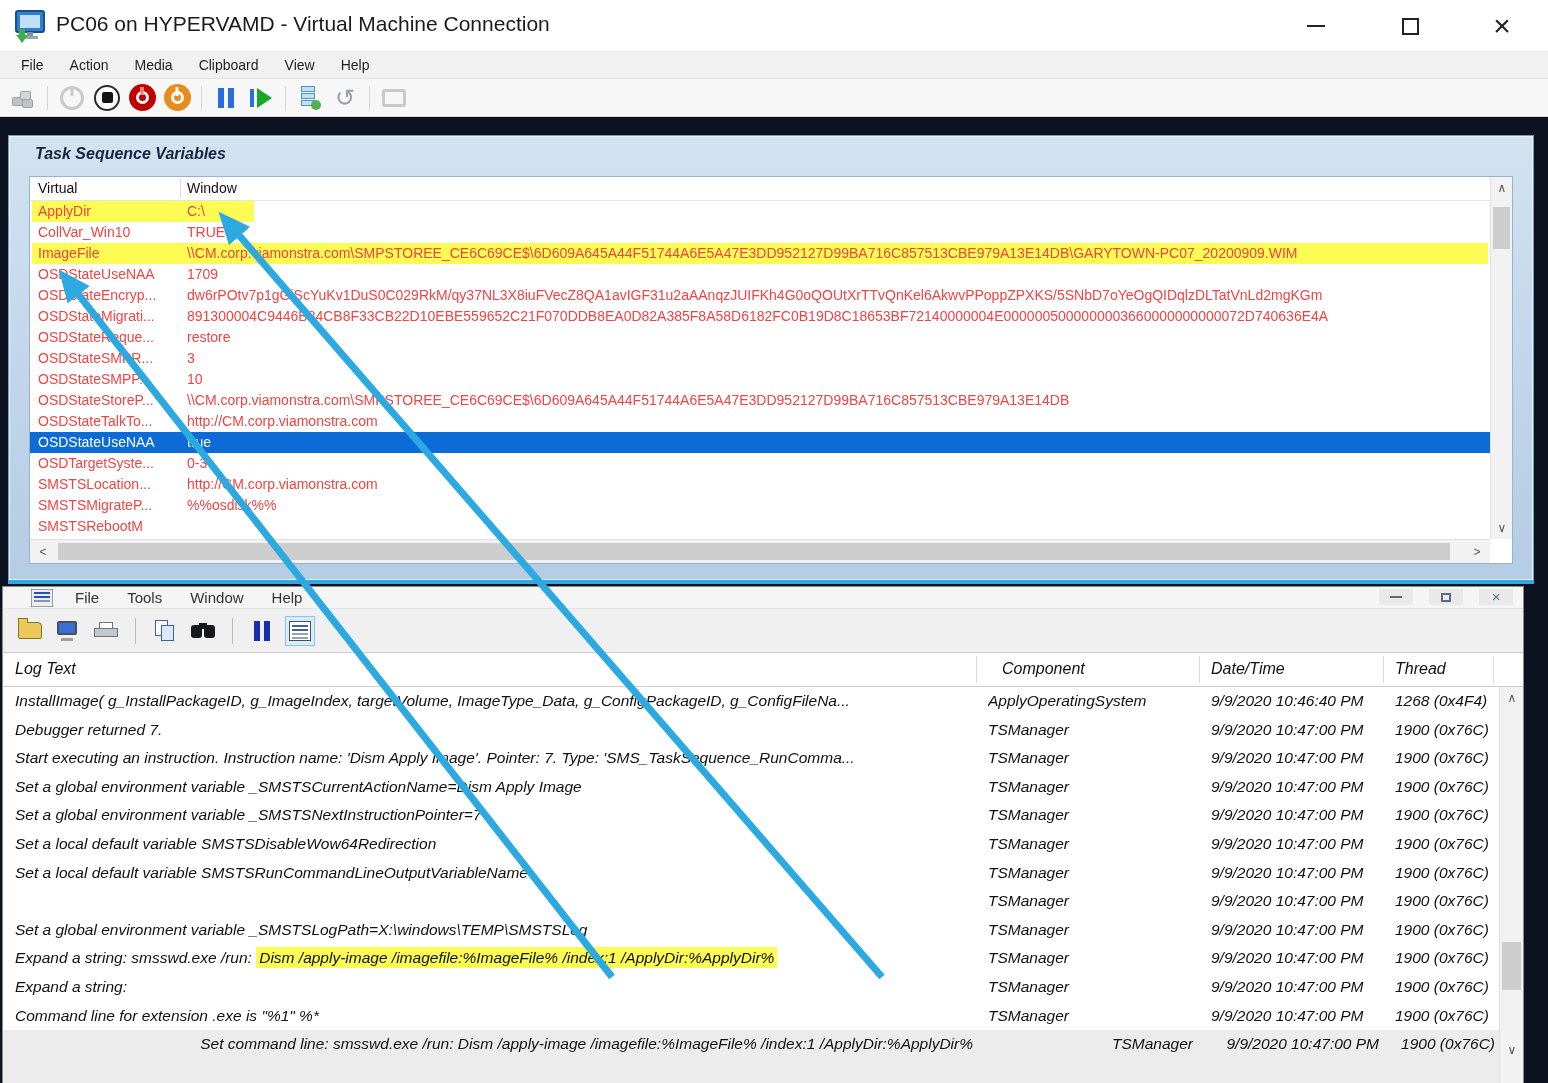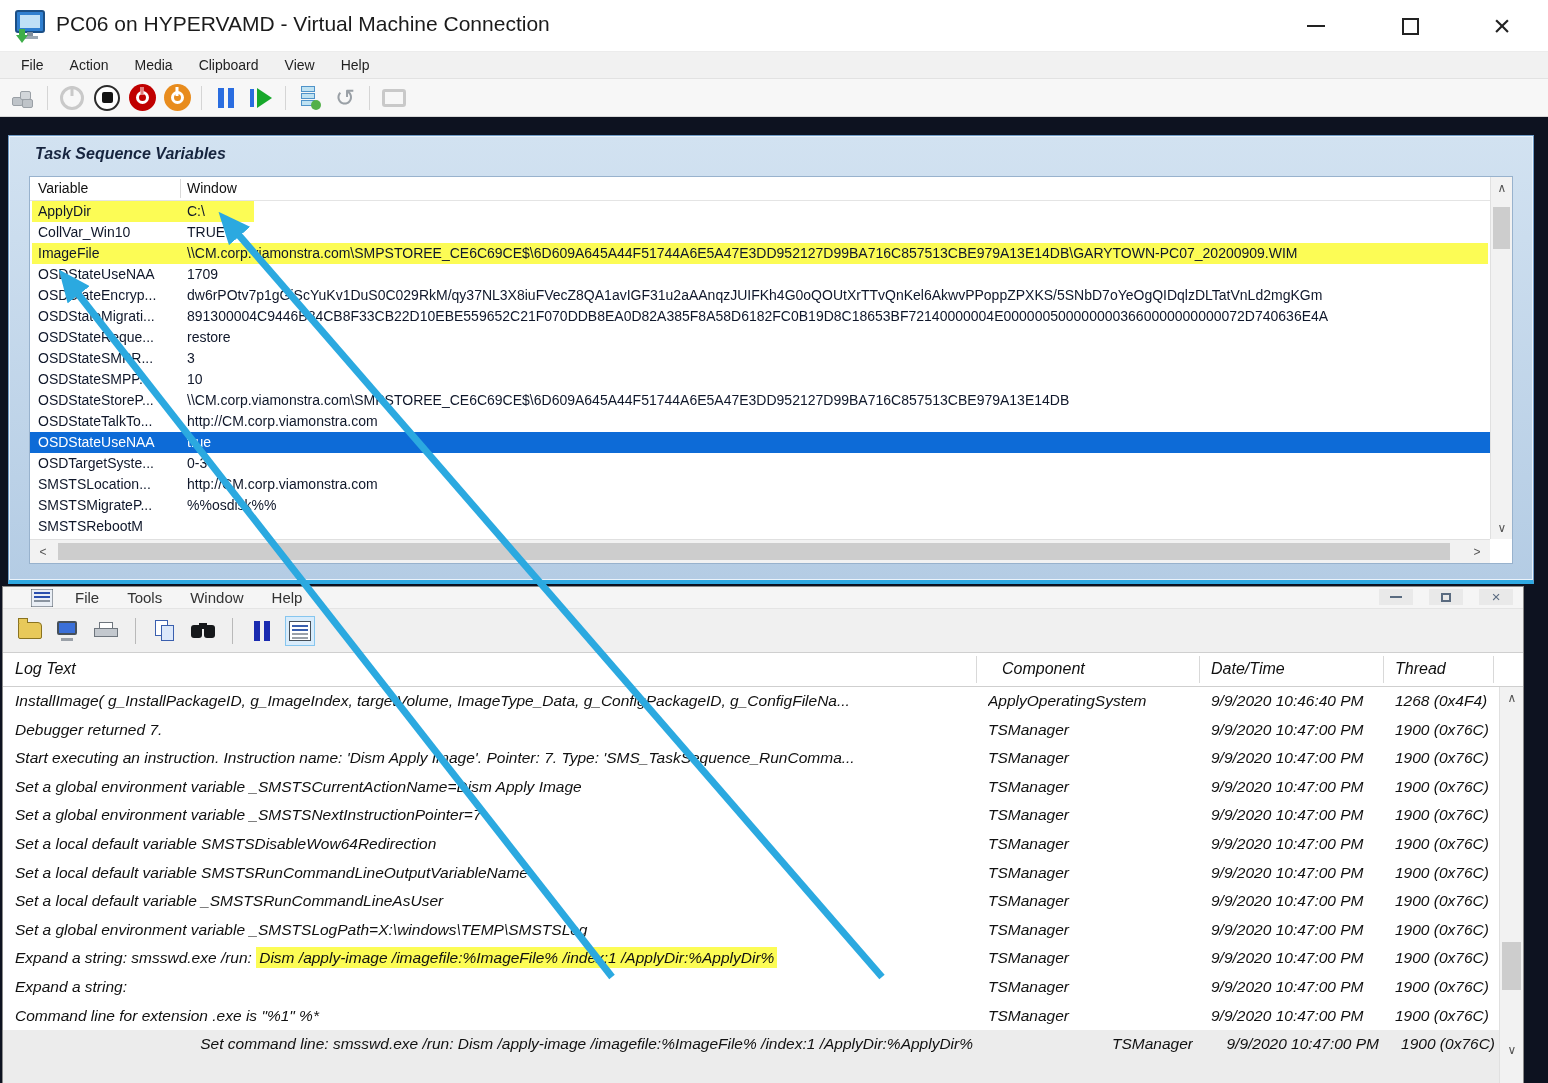--- a/index.html
+++ b/index.html
@@ -55,21 +55,21 @@
 
   
   #tswin { position:absolute; left:8px; top:18px; width:1526px; height:449px; background:linear-gradient(#d2e2f1,#b4cce4); border:1px solid #6f9bc6; border-bottom:4px solid #2fa9e2; box-shadow:inset 0 0 0 1px #eaf3fb; }
   #ts-title { position:absolute; left:26px; top:9px; font-style:italic; font-weight:bold; font-size:16px; color:#16243e; }
   #tslist { position:absolute; left:20px; top:40px; width:1484px; height:388px; background:#fff; border:1px solid #98b2cd; }
   #ts-header { position:absolute; left:0; top:0; right:0; height:24px; border-bottom:1px solid #e4e4e4; font-size:14px; color:#101010; }
   #ts-header .hv { position:absolute; left:8px; top:3px; } 
   #ts-header .hval { position:absolute; left:157px; top:3px; }
   #ts-header .hdiv { position:absolute; left:150px; top:2px; bottom:2px; width:1px; background:#d9d9d9; }
   #ts-rows { position:absolute; left:0; top:24px; right:22px; bottom:24px; overflow:hidden; }
-  .ts-row { position:relative; height:21px; line-height:21px; font-size:14px; color:#0f172a; white-space:nowrap; }
+  .ts-row { position:relative; height:21px; line-height:21px; font-size:14px; color:#ef4444; white-space:nowrap; }
   .ts-row.sel { background:#0d6bd7; color:#fff; }
   .ts-var { position:absolute; left:8px; width:142px; overflow:hidden; z-index:2; }
   .ts-val { position:absolute; left:157px; right:2px; overflow:hidden; z-index:2; }
   .hl { position:absolute; left:2px; top:0; bottom:0; z-index:1; }
   .hl-part { width:222px; } .hl-full { right:2px; }
   
   #ts-vscroll { position:absolute; top:0; right:0; bottom:24px; width:22px; background:#f2f2f2; border-left:1px solid #e0e0e0; }
   #ts-vscroll .thumb { position:absolute; left:2px; right:2px; top:30px; height:42px; background:#cdcdcd; }
   #ts-hscroll { position:absolute; left:0; right:22px; bottom:0; height:24px; background:#f2f2f2; border-top:1px solid #e0e0e0; }
   #ts-hscroll .thumb { position:absolute; top:3px; bottom:3px; left:28px; right:40px; background:#cdcdcd; }
@@ -232,21 +232,21 @@
         <span class="enh"></span>
       </div>
   </div>
 
   <div id="vmscreen">
 
     <div id="tswin">
       <div id="ts-title">Task Sequence Variables</div>
       <div id="tslist">
         <div id="ts-header">
-          <span class="hv">Variable</span>
+          <span class="hv">Virtual</span>
           <span class="hdiv"></span>
           <span class="hval">Window</span>
         </div>
         <div id="ts-rows">
             <div class="ts-row">
               <i class="hl hl-part" style="background: rgb(252, 252, 85);"></i>
               <span class="ts-var">ApplyDir</span>
               <span class="ts-val">C:\</span>
             </div>
             <div class="ts-row">
@@ -443,21 +443,20 @@
             <span class="ld-cell">9/9/2020 10:47:00 PM</span>
             <span class="lth-cell">1900 (0x76C)</span>
           </div>
           <div class="log-row">
             <span class="lt-cell">Set a local default variable SMSTSRunCommandLineOutputVariableName</span>
             <span class="lc-cell">TSManager</span>
             <span class="ld-cell">9/9/2020 10:47:00 PM</span>
             <span class="lth-cell">1900 (0x76C)</span>
           </div>
           <div class="log-row">
-            <span class="lt-cell">Set a local default variable _SMSTSRunCommandLineAsUser</span>
             <span class="lc-cell">TSManager</span>
             <span class="ld-cell">9/9/2020 10:47:00 PM</span>
             <span class="lth-cell">1900 (0x76C)</span>
           </div>
           <div class="log-row">
             <span class="lt-cell">Set a global environment variable _SMSTSLogPath=X:\windows\TEMP\SMSTSLog</span>
             <span class="lc-cell">TSManager</span>
             <span class="ld-cell">9/9/2020 10:47:00 PM</span>
             <span class="lth-cell">1900 (0x76C)</span>
           </div>

